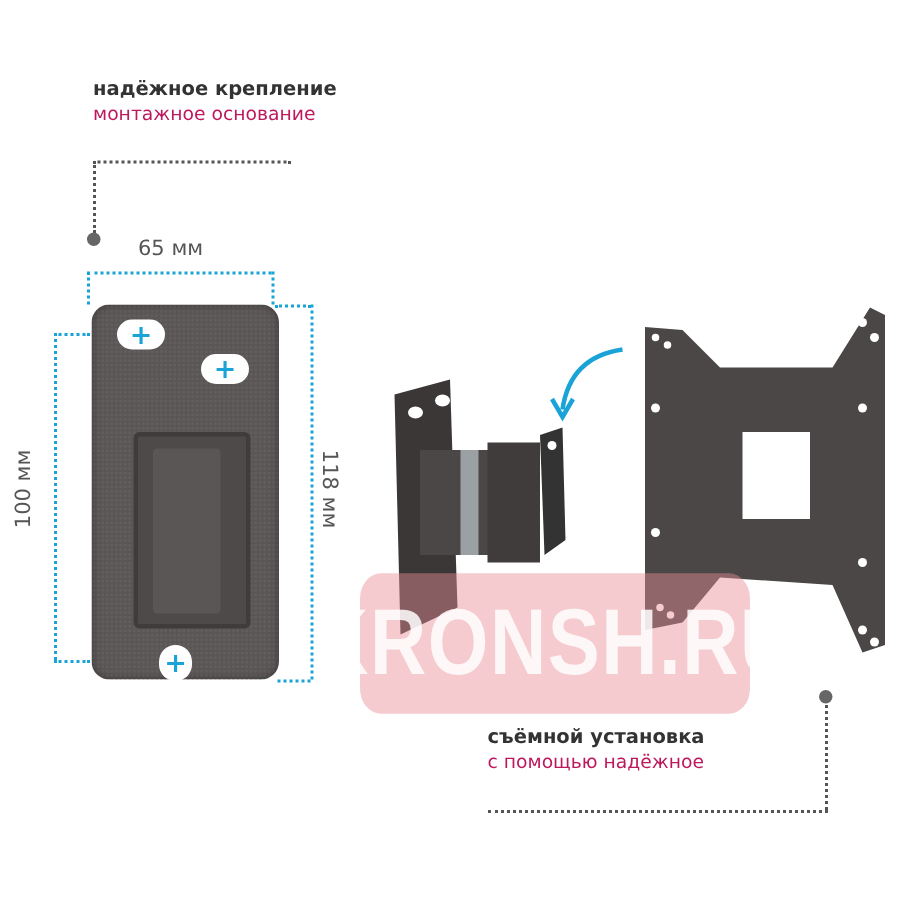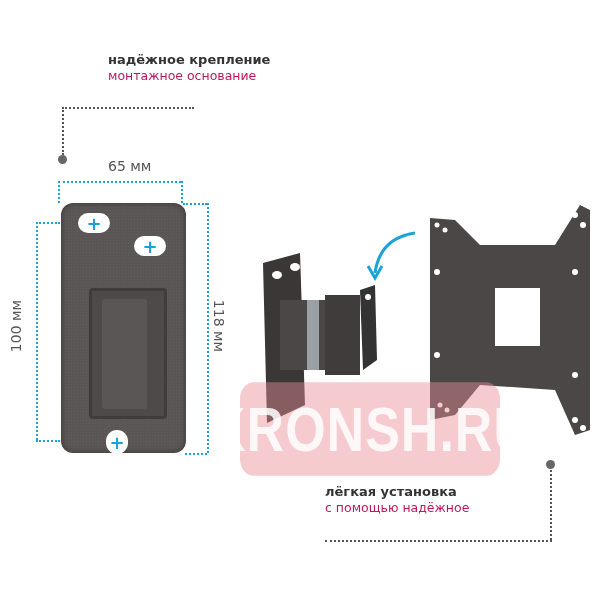--- a/index.html
+++ b/index.html
@@ -17,29 +17,29 @@
     background-image:radial-gradient(#625e5d 1px, transparent 1px); background-size:3px 3px; box-shadow: inset 0 0 6px rgba(0,0,0,.4); }
   .slot { position:absolute; background:#fff; border-radius:12px; width:32px; height:20px; display:flex; align-items:center; justify-content:center; color:#1aa3d6; font-weight:bold; font-size:18px; }
   .tab { position:absolute; left:28px; top:85px; width:72px; height:125px; border:3px solid #3f3c3b; border-radius:4px; background:#4d4a49; }
   .tab-inner { position:absolute; left:10px; top:8px; width:45px; height:110px; background:#5a5655; border-radius:3px; }
   .watermark { position:absolute; left:240px; top:390px; width:260px; height:78px; background:rgba(232,140,150,0.45); border-radius:14px;
     color:rgba(255,255,255,0.85); font-family:"Liberation Sans", sans-serif; font-size:52px; font-weight:bold; display:flex; align-items:center; justify-content:center; letter-spacing:1px; transform:scaleY(1.2); }
 </style>
 </head>
 <body>
 
-<div class="abs" style="left:62px; top:52px;margin-left:46px;">
+<div class="abs" style="left:62px; top:52px;">
   <div class="title">надёжное крепление</div>
   <div class="sub">монтажное основание</div>
 </div>
 <div class="dot-h" style="left:62px; top:107px; width:132px;"></div>
 <div class="dot-v" style="left:62px; top:107px; height:48px;"></div>
 <div class="pin" style="left:58px; top:155px;"></div>
 
-<div class="abs dim" style="left:92px; top:158px;margin-left:16px;">65 мм</div>
+<div class="abs dim" style="left:92px; top:158px;">65 мм</div>
 <div class="blue-h" style="left:58px; top:181px; width:123px;"></div>
 <div class="blue-v" style="left:58px; top:181px; height:22px;"></div>
 <div class="blue-v" style="left:181px; top:181px; height:22px;"></div>
 
 <div class="blue-h" style="left:36px; top:222px; width:24px;"></div>
 <div class="blue-v" style="left:36px; top:222px; height:218px;"></div>
 <div class="blue-h" style="left:36px; top:440px; width:24px;"></div>
 <div class="abs dim" style="left:-10px; top:318px; transform:rotate(-90deg);">100 мм</div>
 
 <div class="blue-h" style="left:183px; top:203px; width:24px;"></div>
@@ -90,15 +90,15 @@
       <circle cx="158" cy="228" r="3"></circle>
   </g>
 </svg>
 
 <div class="watermark">KRONSH.RU</div>
 
 <div class="pin" style="left:546px; top:460px;"></div>
 <div class="dot-v" style="left:550px; top:470px; height:70px;"></div>
 <div class="dot-h" style="left:325px; top:540px; width:227px;"></div>
 <div class="abs" style="left:325px; top:484px;">
-  <div class="title">лёгкая установка</div>
+  <div class="title">съёмной установка</div>
   <div class="sub">с помощью надёжное</div>
 </div>
 
 </body></html>

